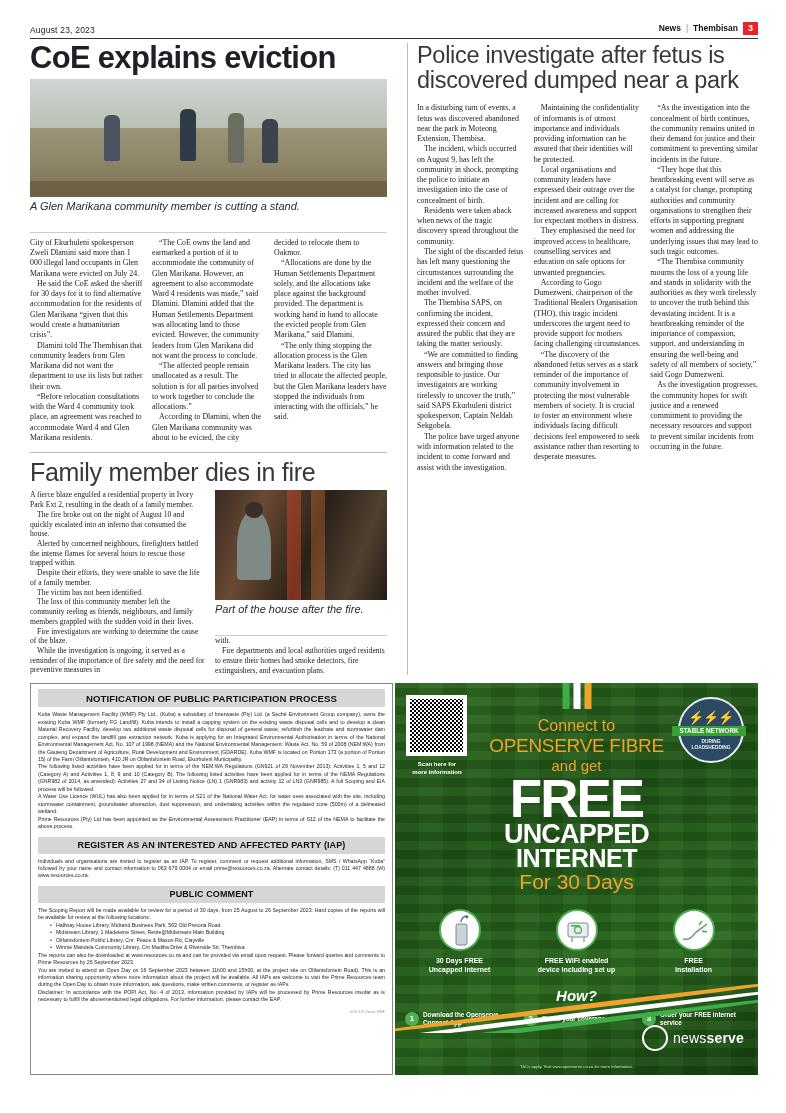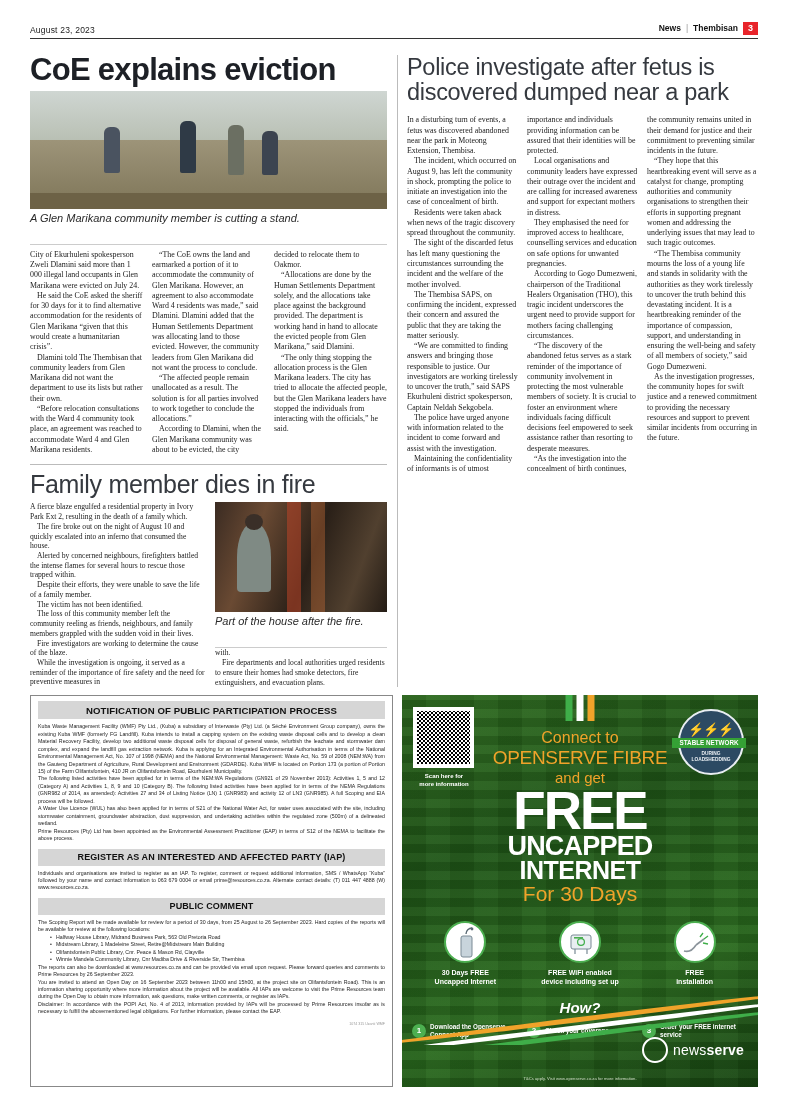--- a/index.html
+++ b/index.html
@@ -17,21 +17,21 @@
   .masthead { display: flex; align-items: flex-end; justify-content: space-between;
     border-bottom: 1.2px solid #333; padding-bottom: 3px; }
   .masthead-date { font-family: "Liberation Sans", sans-serif; font-size: 8.5px; color: #222; letter-spacing: .2px; text-align: right; }
   .masthead-right { display: flex; align-items: center; gap: 5px;
     font-family: "Liberation Sans", sans-serif; font-size: 8.5px; font-weight: 700; color: #111; }
   .masthead-sep { color: #999; font-weight: 400; }
   .page-badge { background: #e8242a; color: #fff; font-weight: 700; font-size: 9px;
     padding: 1.5px 5px 2px; line-height: 1; display: inline-block; }
 
   
-  .top-zone { display: flex; gap: 10px; margin-top: 16px; }
+  .top-zone { display: flex; gap: 20px; margin-top: 4px; }
   .story-left { width: 357px; }
   .story-right { flex: 1; border-left: 1px solid #bbb; padding-left: 9px; }
 
   h1.headline-serif {
     font-family: "Liberation Sans", sans-serif;
     font-weight: 700; font-size: 31px; line-height: .98;
     letter-spacing: -0.7px; color: #1d2026;
   }
   h1.headline-sans {
     font-family: "Liberation Sans", sans-serif;
@@ -66,21 +66,21 @@
   .body-text p.lead { text-indent: 0; }
   .body-text.small p { font-size: 7.6px; line-height: 1.28; }
 
   
   .fire-wrap { margin-top: 9px; border-top: 1px solid #bbb; padding-top: 6px; }
   .fire-grid { display: flex; gap: 9px; margin-top: 5px; }
   .fire-col-text { width: 176px; }
   .fire-col-photo { flex: 1; }
 
   
-  .bottom-zone { display: flex; gap: 9px; margin-top: 8px; height: 392px; }
+  .bottom-zone { display: flex; gap: 2px; margin-top: 8px; height: 392px; }
   .notice-box { width: 363px; border: 1px solid #888; padding: 5px 7px 7px; background: #fff; }
   .notice-band { background: #d6d6d6; text-align: center;
     font-family: "Liberation Sans", sans-serif; font-weight: 700; font-size: 9.6px;
     letter-spacing: .1px; padding: 3.5px 0; color: #111; }
   .notice-band.sub { font-size: 9px; margin-top: 6px; }
   .notice-body { font-family: "Liberation Sans", sans-serif; font-size: 5.25px;
     line-height: 1.42; color: #1f1f1f; margin-top: 4px; text-align: justify; }
   .notice-body p { margin-bottom: 0; }
   .notice-body ul { margin: 0 0 0 12px; }
   .notice-body li { list-style: none; position: relative; padding-left: 6px; }
@@ -189,21 +189,21 @@
         <p>“The affected people remain unallocated as a result. The solution is for all parties involved to work together to conclude the allocations.”</p>
         <p>According to Dlamini, when the Glen Marikana community was about to be evicted, the city decided to relocate them to Oakmor.</p>
         <p>“Allocations are done by the Human Settlements Department solely, and the allocations take place against the background provided. The department is working hand in hand to allocate the evicted people from Glen Marikana,” said Dlamini.</p>
         <p>“The only thing stopping the allocation process is the Glen Marikana leaders. The city has tried to allocate the affected people, but the Glen Marikana leaders have stopped the individuals from interacting with the officials,” he said.</p>
       </div>
 
       <div class="fire-wrap">
         <h1 class="headline-fire">Family member dies in fire</h1>
         <div class="fire-grid">
           <div class="fire-col-text body-text small">
-            <p class="lead">A fierce blaze engulfed a residential property in Ivory Park Ext 2, resulting in the death of a family which.</p>
+            <p class="lead">A fierce blaze engulfed a residential property in Ivory Park Ext 2, resulting in the death of a family member.</p>
             <p>The fire broke out on the night of August 10 and quickly escalated into an inferno that consumed the house.</p>
             <p>Alerted by concerned neighbours, firefighters battled the intense flames for several hours to rescue those trapped within.</p>
             <p>Despite their efforts, they were unable to save the life of a family member.</p>
             <p>The victim has not been identified.</p>
             <p>The loss of this community member left the community reeling as friends, neighbours, and family members grappled with the sudden void in their lives.</p>
             <p>Fire investigators are working to determine the cause of the blaze.</p>
             <p>While the investigation is ongoing, it served as a reminder of the importance of fire safety and the need for preventive measures in</p>
           </div>
           <div class="fire-col-photo">
             <div class="photo photo-b" style="margin-top:0">

